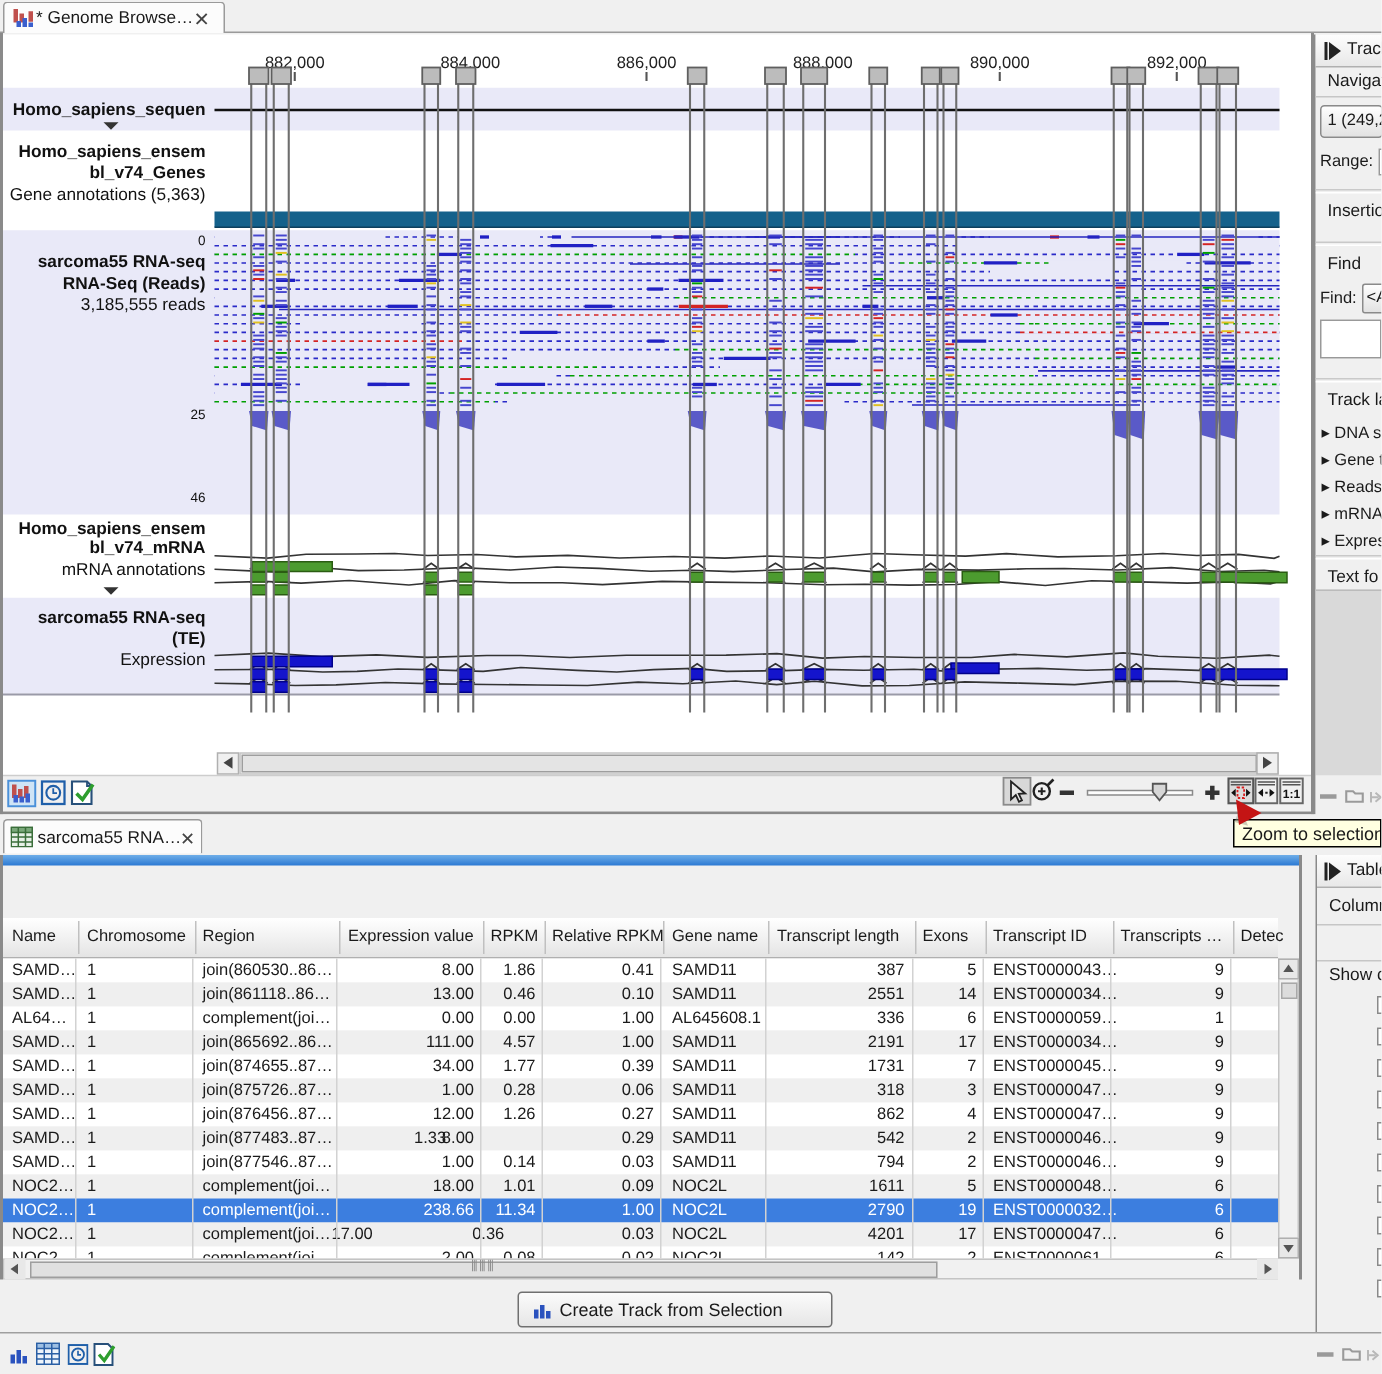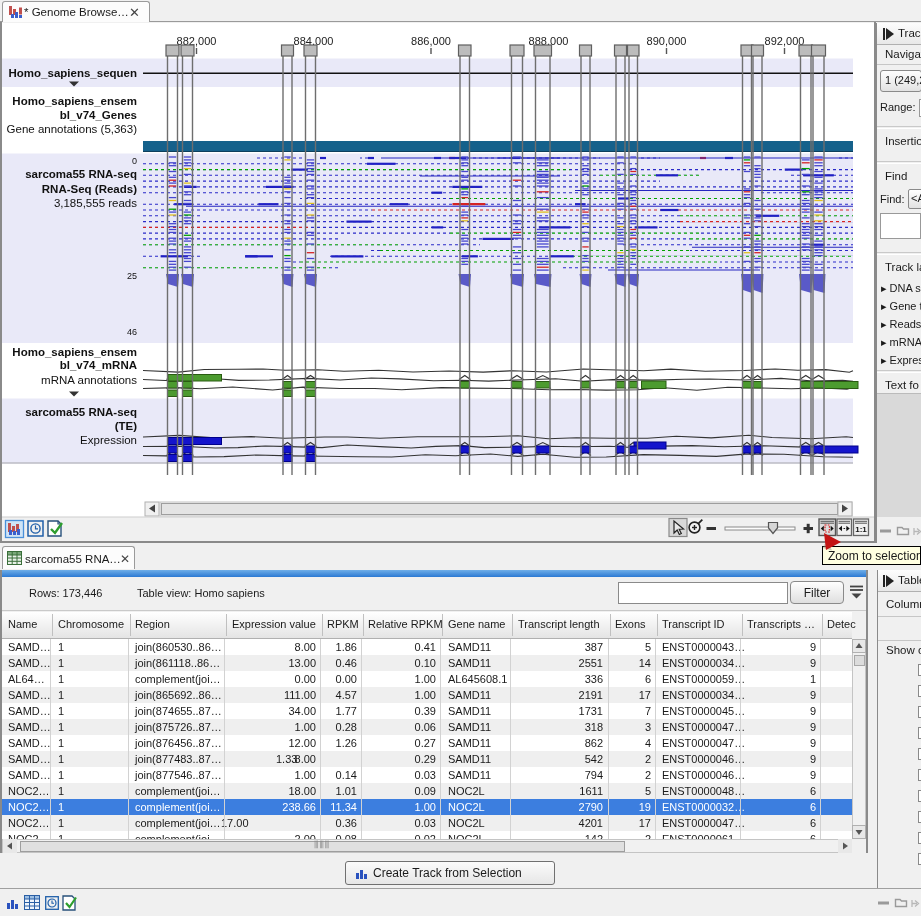--- a/index.html
+++ b/index.html
@@ -787,31 +787,20 @@
       </svg>
       <span class="abs" style="left:22px;top:6px;font-size:11.5px">sarcoma55 RNA…</span>
       <span class="abs" style="left:117px;top:5px;font-size:12px;color:#444">✕</span>
     </div>
   </div>
 
   <div class="abs" style="left:0;top:27px;width:868px;height:7px;background:linear-gradient(#6faee8,#2b79d3)"></div>
   <div class="abs" style="left:0;top:27px;width:2px;height:283px;background:#8a8a8a"></div>
   <div class="abs" style="left:866px;top:27px;width:2px;height:283px;background:#8a8a8a"></div>
 
-  <div class="abs" style="left:2px;top:34px;width:864px;height:34px;background:#f0f0f0;border-bottom:1px solid #c9c9c9">
-    <span class="abs" style="left:27px;top:10px">Rows: 173,446</span>
-    <span class="abs" style="left:135px;top:10px">Table view: Homo sapiens</span>
-    <div class="abs" style="left:616px;top:5px;width:170px;height:22px;background:#fff;border:1px solid #8a8a8a"></div>
-    <div class="abs" style="left:788px;top:4px;width:54px;height:23px;background:linear-gradient(#fefefe,#dfdfdf);border:1px solid #8a8a8a;border-radius:4px;text-align:center;padding-top:4px;font-size:12px">Filter</div>
-    <svg class="abs" style="left:847px;top:8px" width="16" height="16" viewBox="0 0 16 16">
-      <line x1="1" y1="1.5" x2="14" y2="1.5" stroke="#444" stroke-width="1.8"></line>
-      <line x1="1" y1="5" x2="14" y2="5" stroke="#444" stroke-width="1.8"></line>
-      <polygon points="2.5,8.5 12.5,8.5 7.5,13.5" fill="#444"></polygon>
-    </svg>
-  </div>
 
   <div class="abs" style="left:2px;top:69px;width:850px;height:27px;background:linear-gradient(#ffffff,#e4e4e4);border-bottom:1px solid #b0b0b0;font-size:11px">
     <span style="position:absolute;left:6px;top:6px">Name</span>
       <span style="position:absolute;left:56px;top:6px">Chromosome</span>
       <span style="position:absolute;left:133px;top:6px">Region</span>
       <span style="position:absolute;left:230px;top:6px">Expression value</span>
       <span style="position:absolute;left:325px;top:6px">RPKM</span>
       <span style="position:absolute;left:366px;top:6px">Relative RPKM</span>
       <span style="position:absolute;left:446px;top:6px">Gene name</span>
       <span style="position:absolute;left:516px;top:6px">Transcript length</span>
@@ -975,21 +964,21 @@
       <span style="position:absolute;left:506px;width:95px;text-align:right;top:1.5px;color:#fff">2790</span>
       <span style="position:absolute;left:554px;width:95px;text-align:right;top:1.5px;color:#fff">19</span>
       <span style="position:absolute;left:660px;top:1.5px;color:#fff">ENST0000032…</span>
       <span style="position:absolute;left:719px;width:95px;text-align:right;top:1.5px;color:#fff">6</span>
     </div>
     <div style="position:absolute;left:2px;top:815.0px;width:850px;height:16.0px;background:#efefef;overflow:hidden">
       <span style="position:absolute;left:6px;top:1.5px;color:#1a1a1a">NOC2…</span>
       <span style="position:absolute;left:56px;top:1.5px;color:#1a1a1a">1</span>
       <span style="position:absolute;left:133px;top:1.5px;color:#1a1a1a">complement(joi…</span>
       <span style="position:absolute;left:219px;width:95px;text-align:left;top:1.5px;color:#1a1a1a">17.00</span>
-      <span style="position:absolute;left:260px;width:95px;text-align:right;top:1.5px;color:#1a1a1a">0.36</span>
+      <span style="position:absolute;left:276px;width:95px;text-align:center;top:1.5px;color:#1a1a1a">0.36</span>
       <span style="position:absolute;left:339px;width:95px;text-align:right;top:1.5px;color:#1a1a1a">0.03</span>
       <span style="position:absolute;left:446px;top:1.5px;color:#1a1a1a">NOC2L</span>
       <span style="position:absolute;left:506px;width:95px;text-align:right;top:1.5px;color:#1a1a1a">4201</span>
       <span style="position:absolute;left:554px;width:95px;text-align:right;top:1.5px;color:#1a1a1a">17</span>
       <span style="position:absolute;left:660px;top:1.5px;color:#1a1a1a">ENST0000047…</span>
       <span style="position:absolute;left:719px;width:95px;text-align:right;top:1.5px;color:#1a1a1a">6</span>
     </div>
     <div style="position:absolute;left:2px;top:831.0px;width:850px;height:8.0px;background:#ffffff;overflow:hidden">
       <span style="position:absolute;left:6px;top:1.5px;color:#1a1a1a">NOC2…</span>
       <span style="position:absolute;left:56px;top:1.5px;color:#1a1a1a">1</span>

